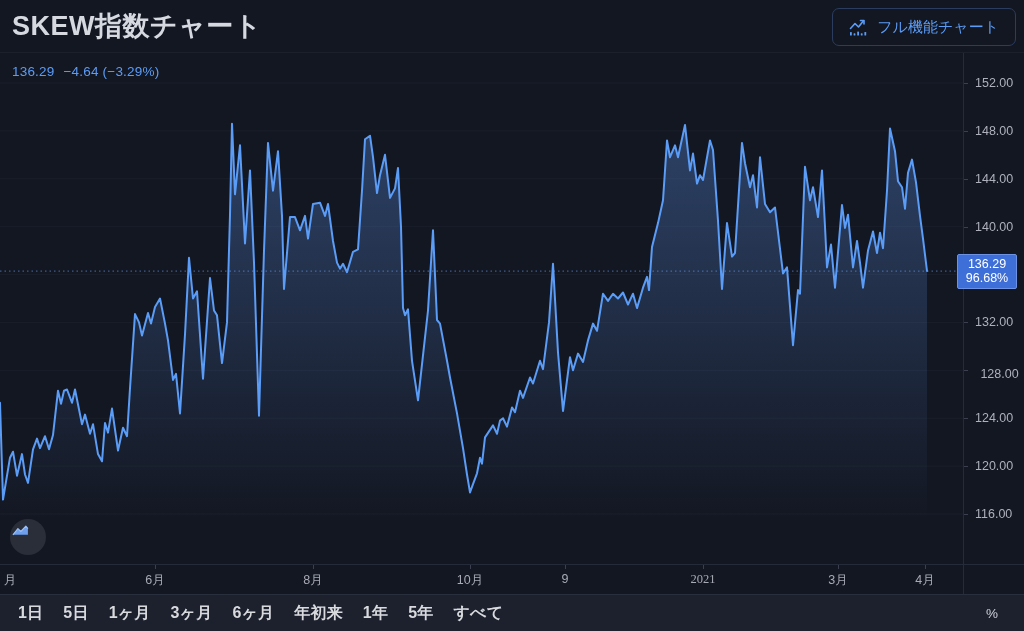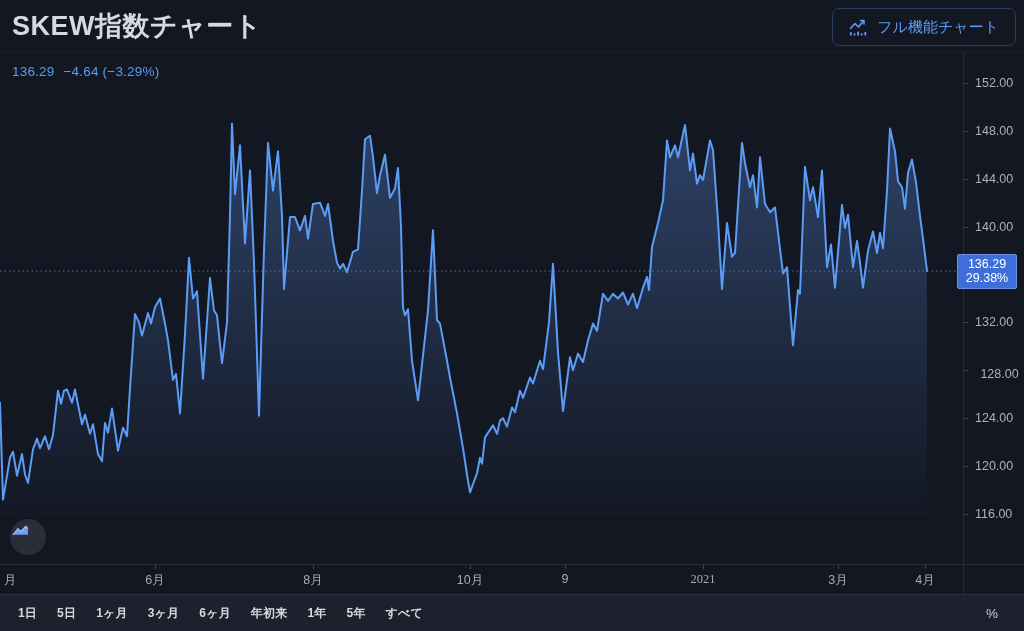--- a/index.html
+++ b/index.html
@@ -67,21 +67,21 @@
   .x-tick { position:absolute; top:0; width:1px; height:4px; background:#3a4050; }
   .x-axis .vline { position:absolute; left:963px; top:0; width:1px; height:100%; background:#262b39; }
   
   .toolbar {
     position:absolute; top:541px; left:0; width:1024px; height:38px;
     background:#1d212e; border-top:1px solid #2a2f3d;
     display:flex; align-items:center; padding:0 8px;
   }
   .range-btn {
     background:none; border:none; cursor:pointer; font-family:inherit;
-    color:#d8dade; font-size:12px; font-weight:700; padding:6px 10px; letter-spacing:.2px;
+    color:#d8dade; font-size:16px; font-weight:700; padding:6px 10px; letter-spacing:.2px;
   }
   .toolbar-right { margin-left:auto; display:flex; align-items:center; gap:14px; padding-right:10px; }
   .scale-btn {
     background:none; border:none; cursor:pointer; font-family:inherit;
     color:#cdd0d8; font-size:13.5px; font-weight:400; padding:6px 8px;
   }
 </style>
 </head>
 <body>
 
@@ -161,21 +161,21 @@
         <div class="y-label" style="top: 321px; text-align: center;">128.00</div>
         <div class="y-dash" style="top: 365px;"></div>
         <div class="y-label" style="top: 365px;">124.00</div>
         <div class="y-dash" style="top: 413px;"></div>
         <div class="y-label" style="top: 413px;">120.00</div>
         <div class="y-dash" style="top: 461px;"></div>
         <div class="y-label" style="top: 461px;">116.00</div>
       </div>
     <div class="price-badge" id="price-badge" style="top: 201.08px;">
       <div>136.29</div>
-      <div>29.38%</div>
+      <div>96.68%</div>
     </div>
   </div>
 
   <div class="x-axis">
     <div class="vline"></div>
     <div id="x-labels">
         <div class="x-label" style="left: 10px;">月</div>
         <div class="x-tick" style="left: 155px;"></div>
         <div class="x-label" style="left: 155px;">6月</div>
         <div class="x-tick" style="left: 313px;"></div>

